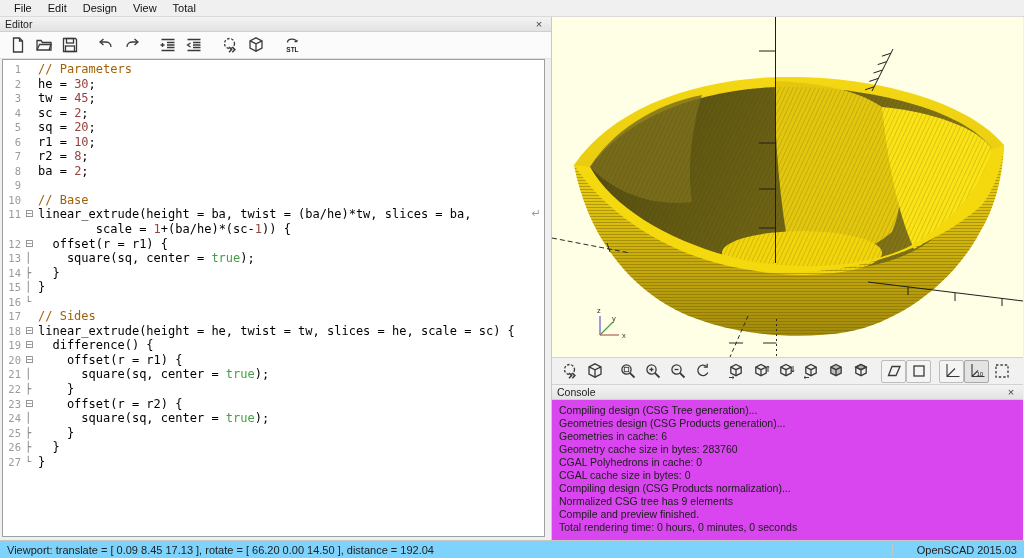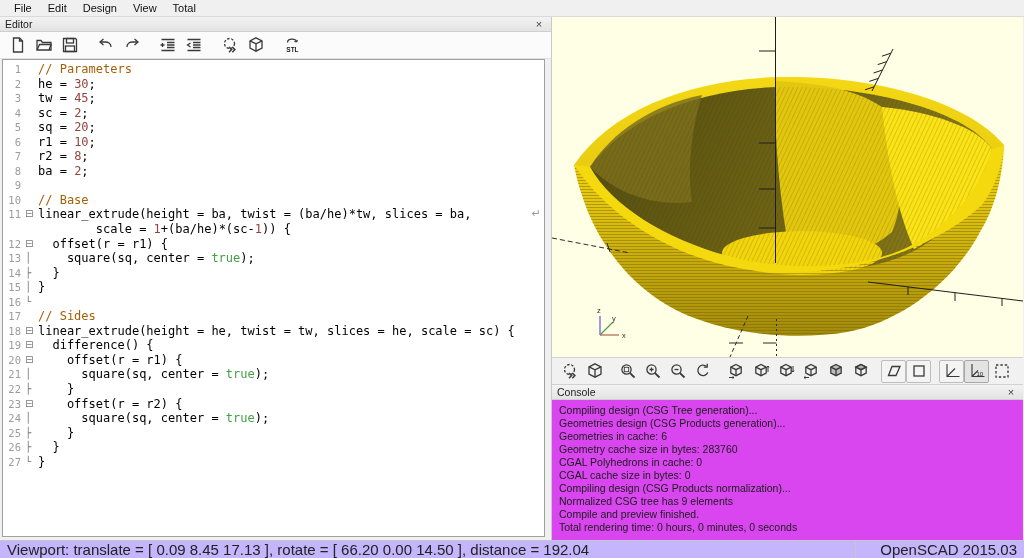--- a/index.html
+++ b/index.html
@@ -57,22 +57,22 @@
   .vt-btn svg { width:18px; height:18px; }
   .vt-btn.framed { border-color:#bdbdbd; background:#f4f4f4; }
   .vt-btn.on { border-color:#a8a8a8; background:#e3e3e3; }
   .vt-sep { width:8px; }
 
   .console-dock { flex:1; display:flex; flex-direction:column; min-height:0; }
   .console-body { flex:1; background:#d946ef; padding:4px 0 0 7px; overflow:hidden; }
   .console-line { font-size:10.5px; color:#1c1c1c; line-height:13px; white-space:pre; }
 
   
-  .statusbar { height:18px; background:#c4b5fd; border-top:1px solid #c6c6c6;
-    display:flex; align-items:center; font-size:15px; color:#222; padding:0 7px; }
+  .statusbar { height:18px; background:#7dd3fc; border-top:1px solid #c6c6c6;
+    display:flex; align-items:center; font-size:11px; color:#222; padding:0 7px; }
   .status-left { flex:1; }
   .status-right { border-left:1px solid #c6c6c6; padding-left:24px; }
 </style>
 </head>
 <body>
 
 <div class="menubar">
     <div class="menu-item">File</div>
     <div class="menu-item">Edit</div>
     <div class="menu-item">Design</div>

